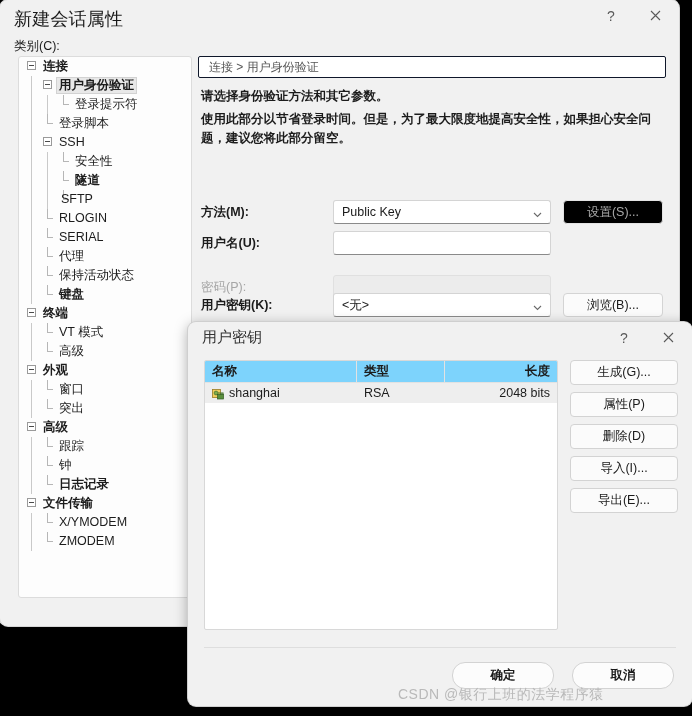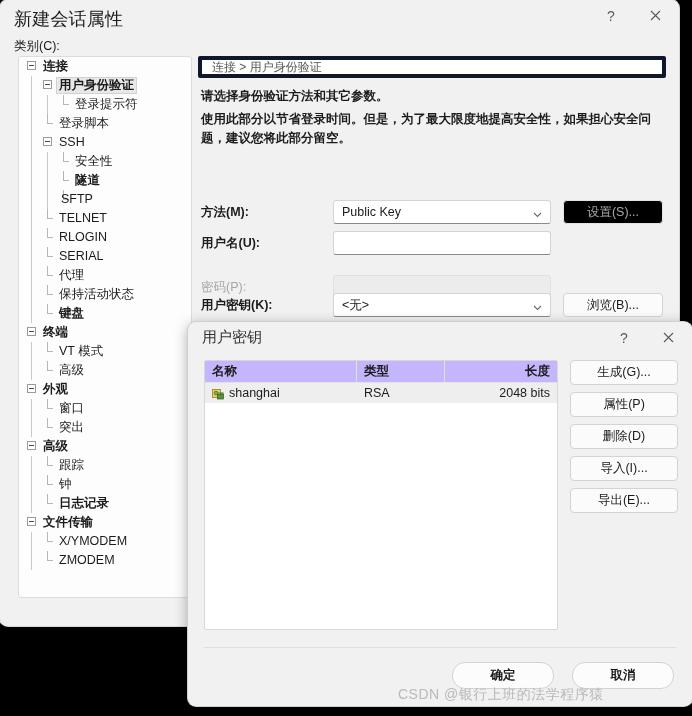--- a/index.html
+++ b/index.html
@@ -146,21 +146,21 @@
     top: 56px;
     width: 468px;
     height: 540px;
   }
   #breadcrumb {
     position: absolute;
     left: 0; top: 0;
     width: 100%;
     height: 22px;
     background: #ffffff;
-    border: 4px solid #0f172a;
+    border: 1px solid #0f172a;
     box-sizing: border-box;
     border-radius: 2px;
     display: flex;
     align-items: center;
     padding-left: 10px;
     font-size: 12px;
     color: #555555;
   }
   #desc1 {
     position: absolute;
@@ -279,21 +279,21 @@
     height: 270px;
     background: #ffffff;
     border: 1px solid #d8d8d8;
     box-sizing: border-box;
     border-radius: 2px;
     overflow: hidden;
   }
   #list-header {
     display: flex;
     height: 21px;
-    background: #c4b5fd;
+    background: #7dd3fc;
     border-bottom: 1px solid #e2e2e2;
     font-size: 12.5px;
     color: #1c1c1c;
     font-weight: bold;
   }
   #list-header .col {
     box-sizing: border-box;
     display: flex;
     align-items: center;
     padding: 0 7px;
@@ -434,25 +434,20 @@
         <div class="vline" style="left: 12px;"></div>
         <div class="vline" style="left: 28px;"></div>
         <div class="elbow" style="left: 40px;"></div>
         <span class="tree-label" style="margin-left: 53px;">隧道</span>
       </div>
       <div class="tree-node">
         <div class="vline" style="left: 12px;"></div>
         <div class="vline" style="left: 28px;"></div>
         <div class="elbow last" style="left: 40px;"></div>
         <span class="tree-label" style="margin-left: 39px;">SFTP</span>
-      </div>
-      <div class="tree-node">
-        <div class="vline" style="left: 12px;"></div>
-        <div class="elbow" style="left: 24px;"></div>
-        <span class="tree-label" style="margin-left: 37px;">TELNET</span>
       </div>
       <div class="tree-node">
         <div class="vline" style="left: 12px;"></div>
         <div class="elbow" style="left: 24px;"></div>
         <span class="tree-label" style="margin-left: 37px;">RLOGIN</span>
       </div>
       <div class="tree-node">
         <div class="vline" style="left: 12px;"></div>
         <div class="elbow" style="left: 24px;"></div>
         <span class="tree-label" style="margin-left: 37px;">SERIAL</span>

